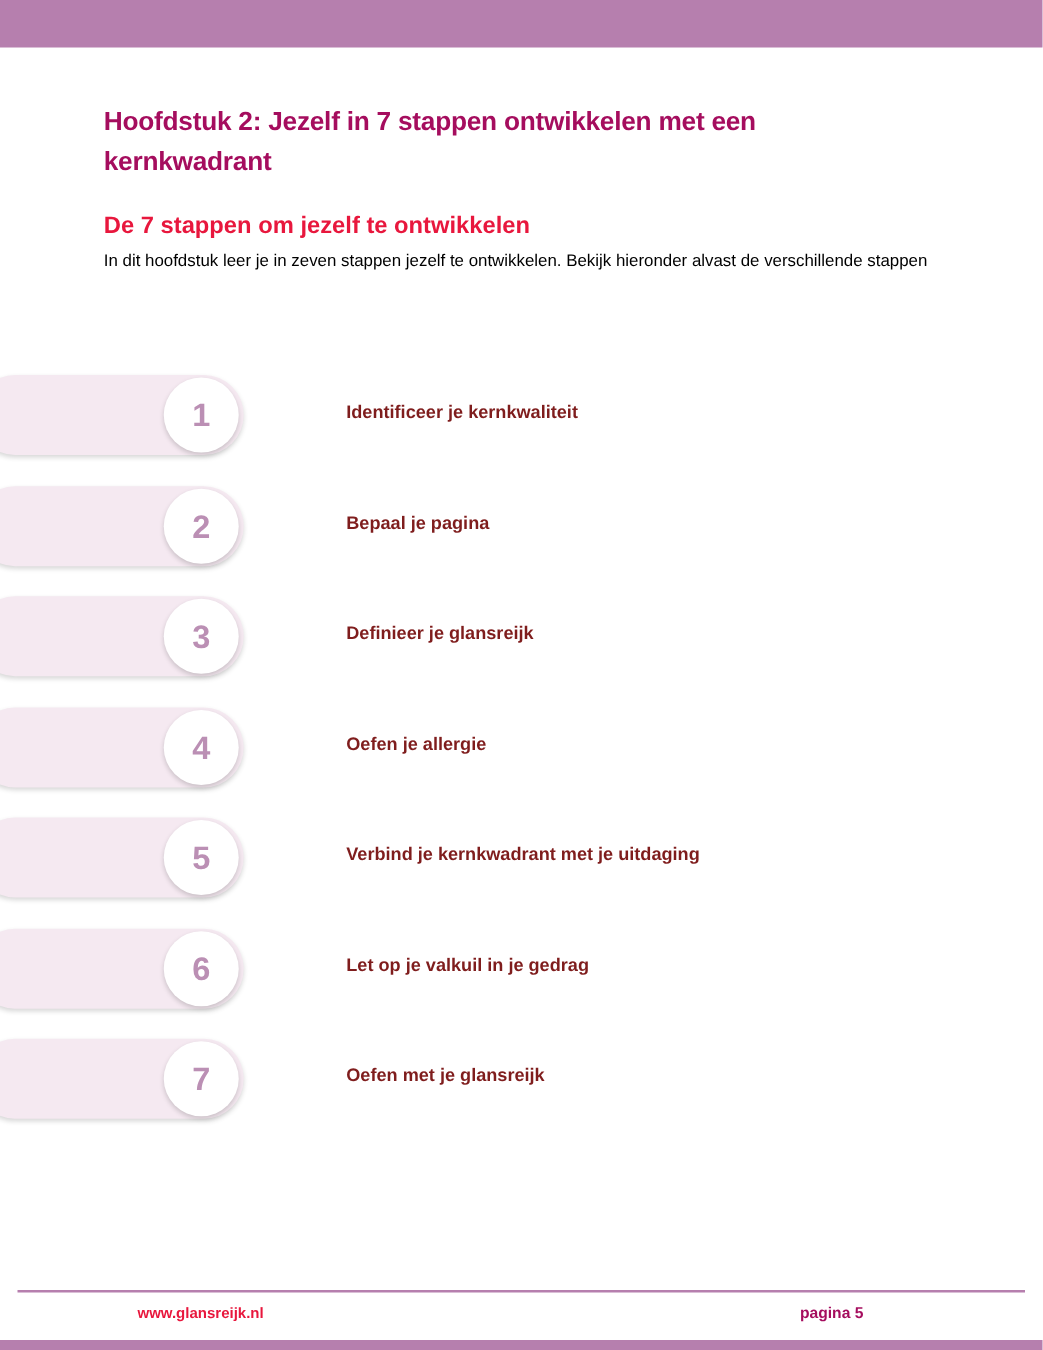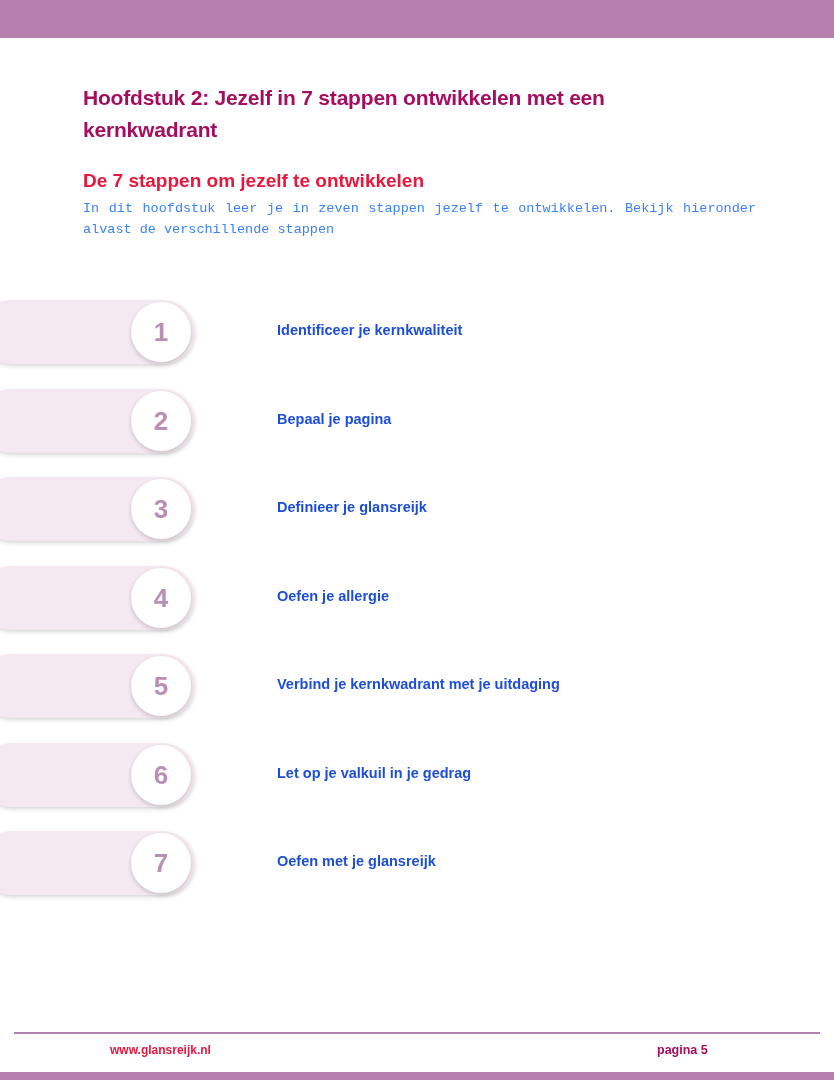--- a/index.html
+++ b/index.html
@@ -56,23 +56,22 @@
     font-size: 19px;
     font-weight: bold;
     color: #e8173d;
   }
 
   .intro {
     margin: 0;
     padding: 6px 78px 0 83px;
     font-size: 13.5px;
     line-height: 21px;
-    color: #3b82f6;
+    color: #000000;
     text-align: justify;
-    font-family: Liberation Mono, monospace;
   }
 
   
   .steps {
     position: absolute;
     top: 300px;
     left: 0;
     width: 834px;
   }
 
@@ -112,21 +111,21 @@
     color: #bb8fb4;
     line-height: 1;
   }
 
   .step-label {
     position: absolute;
     left: 277px;
     top: 22px;
     font-size: 14.5px;
     font-weight: bold;
-    color: #1d4ed8;
+    color: #7f1d1d;
   }
 
   
   .footer-rule {
     position: absolute;
     left: 14px;
     top: 1032px;
     width: 806px;
     height: 2px;
     background: #b67fae;
@@ -144,21 +143,21 @@
     position: absolute;
     left: 110px;
     top: 3px;
     font-size: 12px;
     font-weight: bold;
     color: #e8173d;
   }
 
   .footer-right {
     position: absolute;
-    left: 657px;
+    left: 640px;
     top: 3px;
     font-size: 12.5px;
     font-weight: bold;
     color: #a50d5e;
   }
 
   .bottom-band {
     position: absolute;
     left: 0;
     top: 1072px;

